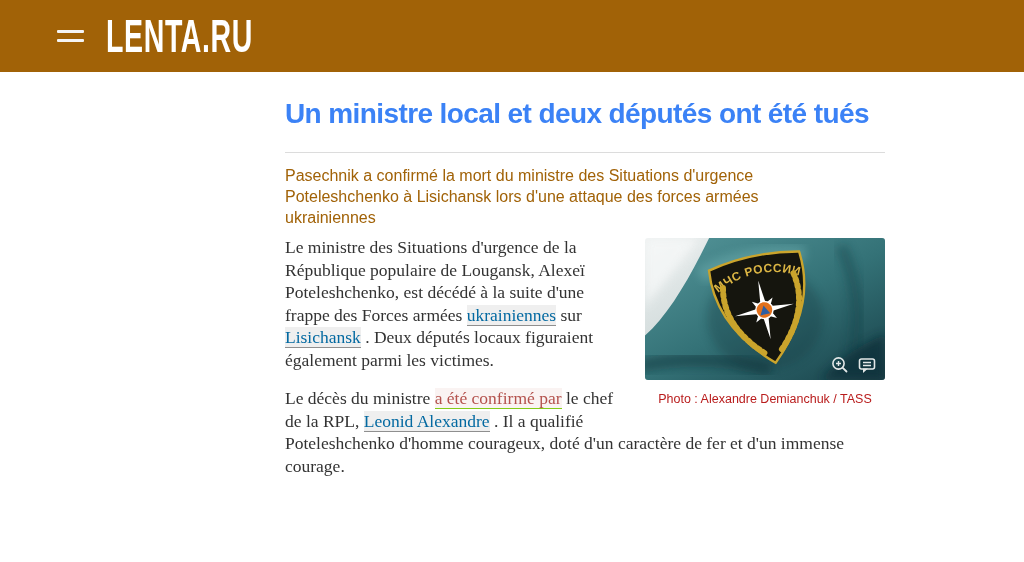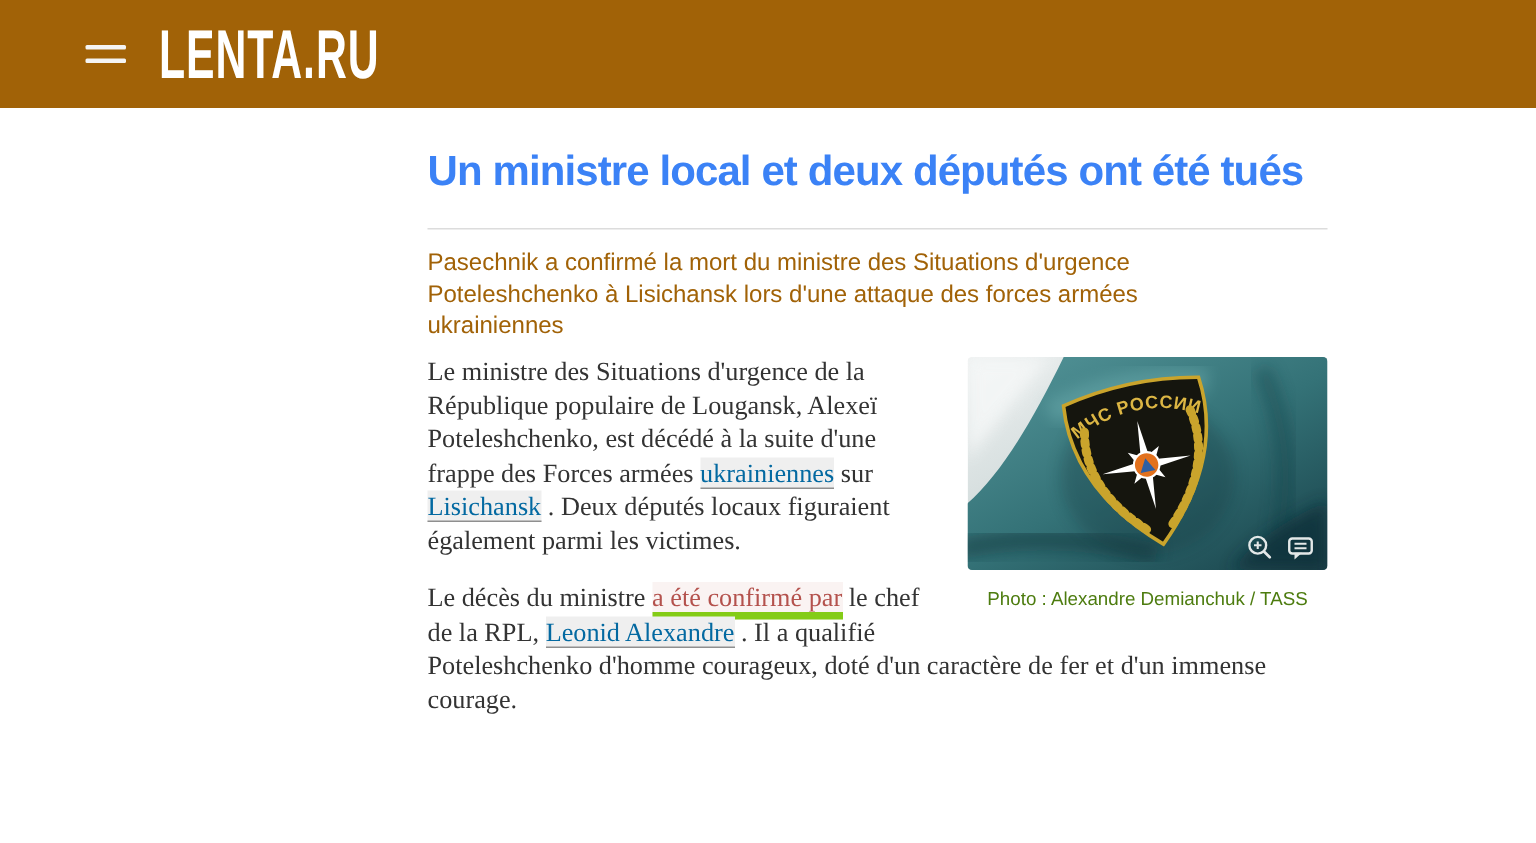--- a/index.html
+++ b/index.html
@@ -23,31 +23,31 @@
   .divider { width:600px; border-top:1px solid #dcdcdc; margin-top:19px; }
   .subtitle { margin-top:12px; width:505px; font-size:16px; line-height:21px; color:#a16207; }
 
   
   .article { margin-top:8px; width:600px; font-family:"Liberation Serif", serif;
              font-size:17.5px; line-height:22.5px; color:#333333; }
   .article p { margin:0 0 16px 0; }
   .link-quiet { color:#0369a1; text-decoration:none; background:#efefef;
                 border-bottom:1px solid #8f8f8f; cursor:pointer; }
   .link-accent { color:#b4524d; text-decoration:none; background:#faf3f2;
-                 border-bottom:5px solid #84cc16; cursor:pointer; }
+                 border-bottom:1px solid #84cc16; cursor:pointer; }
 
   
   figure { float:right; width:240px; margin:2px 0 10px 20px; }
   .photo { position:relative; width:240px; height:142px; border-radius:3px;
            overflow:hidden; cursor:pointer; }
   .photo svg { display:block; width:100%; height:100%; }
   .photo-icons { position:absolute; right:8px; bottom:5px; display:flex; gap:7px; }
   .photo-icons svg { width:20px; height:20px; display:block; cursor:pointer; }
   figcaption { margin-top:8px; text-align:center; font-family:"Liberation Sans",sans-serif;
-               font-size:12.5px; color:#4d7c0f; }
+               font-size:12.5px; color:#b91c1c; }
 </style>
 </head>
 <body>
 
 <header class="site-header">
   <button class="menu-btn" aria-label="menu">
     <span class="bar"></span>
     <span class="bar"></span>
   </button>
   <a class="logo" href="#">LENTA.RU</a>

